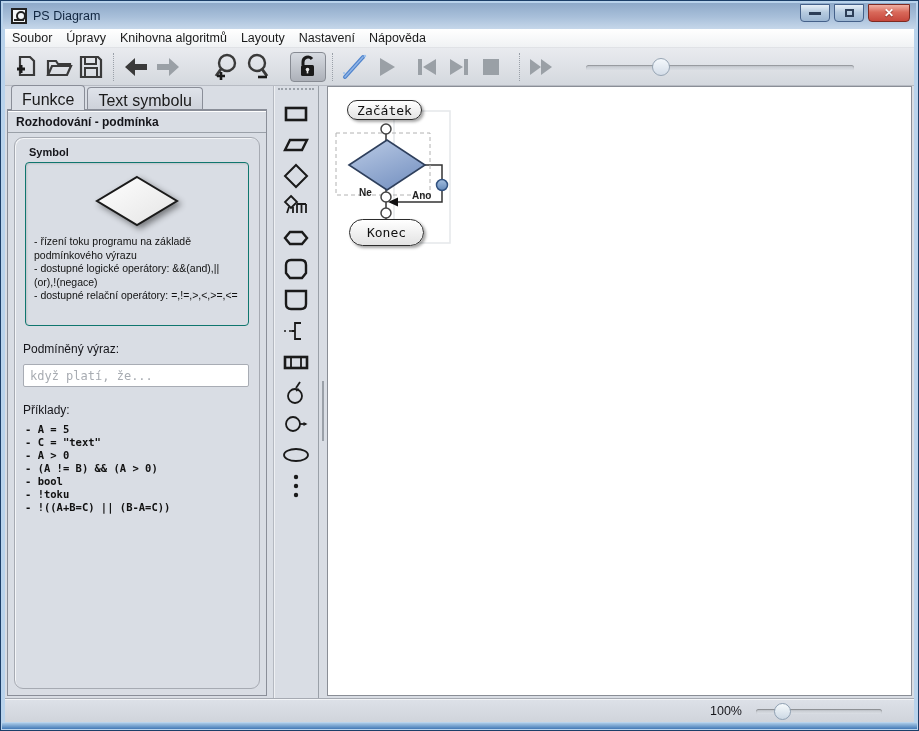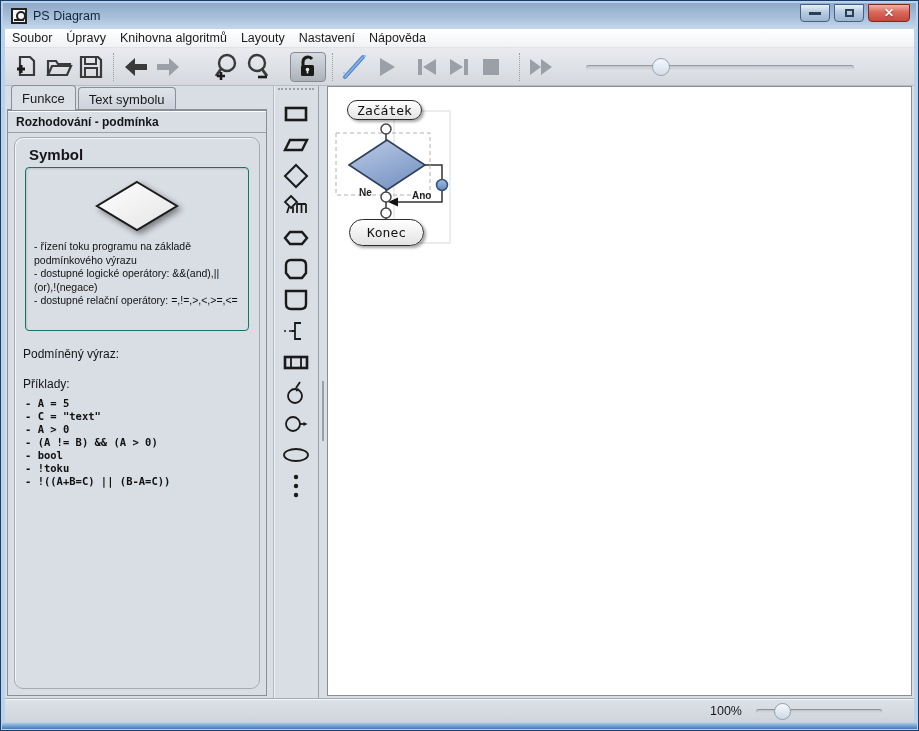--- a/index.html
+++ b/index.html
@@ -45,30 +45,30 @@
   .tslider .track { position:absolute; left:0; right:0; top:13px; height:5px; border-radius:3px;
     background:linear-gradient(#c2c6cc,#d8dce2); box-shadow:inset 0 1px 1px rgba(0,0,0,.25); }
   .tslider .thumb { position:absolute; left:66px; top:6px; width:18px; height:18px; border-radius:50%;
     border:1px solid #97a5b4; background:linear-gradient(#f4f8fc,#d4dde8); }
 
   .main { position:absolute; left:0; top:57px; right:0; bottom:24px; }
 
   
   .left-panel { position:absolute; left:2px; top:0; width:260px; bottom:0; }
   .tabs { position:absolute; left:4px; top:1px; height:23px; display:flex; gap:2px; }
-  .tab { font-size:13px; color:#1a1a1a; padding:4px 10px 3px; border:1px solid #8a8e98;
+  .tab { font-size:16px; color:#1a1a1a; padding:4px 10px 3px; border:1px solid #8a8e98;
     border-bottom:none; border-radius:4px 4px 0 0; background:linear-gradient(#dfe3ea,#cdd1d9); }
   .tab.active { background:#dbdfe6; position:relative; z-index:2; padding-top:5px; margin-top:-2px; }
   .panel-body { position:absolute; left:0; top:23px; right:0; bottom:2px;
     border:1px solid #8a8e98; border-top:2px solid #8a8e98; background:#d9dde4; box-shadow:inset 0 1px 0 #fff; }
   .panel-header { font-size:12px; font-weight:bold; color:#15151a; padding:4px 8px 3px;
     border-bottom:1px solid #9aa0a8; }
   .groupbox { position:absolute; left:6px; right:6px; top:26px; bottom:6px;
     border:1px solid #a6aab2; border-radius:9px; box-shadow:inset 1px 1px 0 rgba(255,255,255,.7); }
-  .symbol-label { font-size:15px; font-weight:bold; color:#15151a; margin:8px 0 4px 14px; }
+  .symbol-label { font-size:11px; font-weight:bold; color:#15151a; margin:8px 0 4px 14px; }
   .symbol-box { margin:0 10px; height:164px; border:1px solid #0f766e; border-radius:4px;
     box-shadow:inset 1px 1px 2px rgba(0,0,0,.12); padding-top:10px; }
   .sym-diamond { width:84px; height:52px; margin:2px auto 8px; position:relative;
     filter:drop-shadow(3px 3px 3px rgba(0,0,0,.45)); }
   .desc-line { font-size:10.5px; color:#111; line-height:13.5px; padding:0 8px; }
   .expr-label { font-size:12px; color:#15151a; margin:16px 0 8px 8px; }
   .expr-input { display:block; width:226px; margin:8px 0 0 8px; height:23px;
     border:1px solid #a8acb4; border-radius:2px; background:#fff; padding:2px 6px;
     font-family:"DejaVu Sans Mono", monospace; font-size:12px; color:#333; }
   .expr-input::placeholder { color:#a8acb2; }
@@ -257,20 +257,21 @@
                     </linearGradient>
                   </defs>
                   <polygon points="42,2 82,26 42,50 2,26" fill="url(#gw)" stroke="#1a1a1a" stroke-width="2"></polygon>
                 </svg>
               </div>
               <div class="desc-line">- řízení toku programu na základě podmínkového výrazu</div>
               <div class="desc-line">- dostupné logické operátory: &amp;&amp;(and),||(or),!(negace)</div>
               <div class="desc-line">- dostupné relační operátory: =,!=,&gt;,&lt;,&gt;=,&lt;=</div>
             </div>
             <div class="expr-label">Podmíněný výraz:</div>
+            <input class="expr-input" placeholder="když platí, že..." style="">
             <div class="examples-label">Příklady:</div>
             <div class="example-line">- A = 5</div>
             <div class="example-line">- C = "text"</div>
             <div class="example-line">- A &gt; 0</div>
             <div class="example-line">- (A != B) &amp;&amp; (A &gt; 0)</div>
             <div class="example-line">- bool</div>
             <div class="example-line">- !toku</div>
             <div class="example-line">- !((A+B=C) || (B-A=C))</div>
           </div>
         </div>

